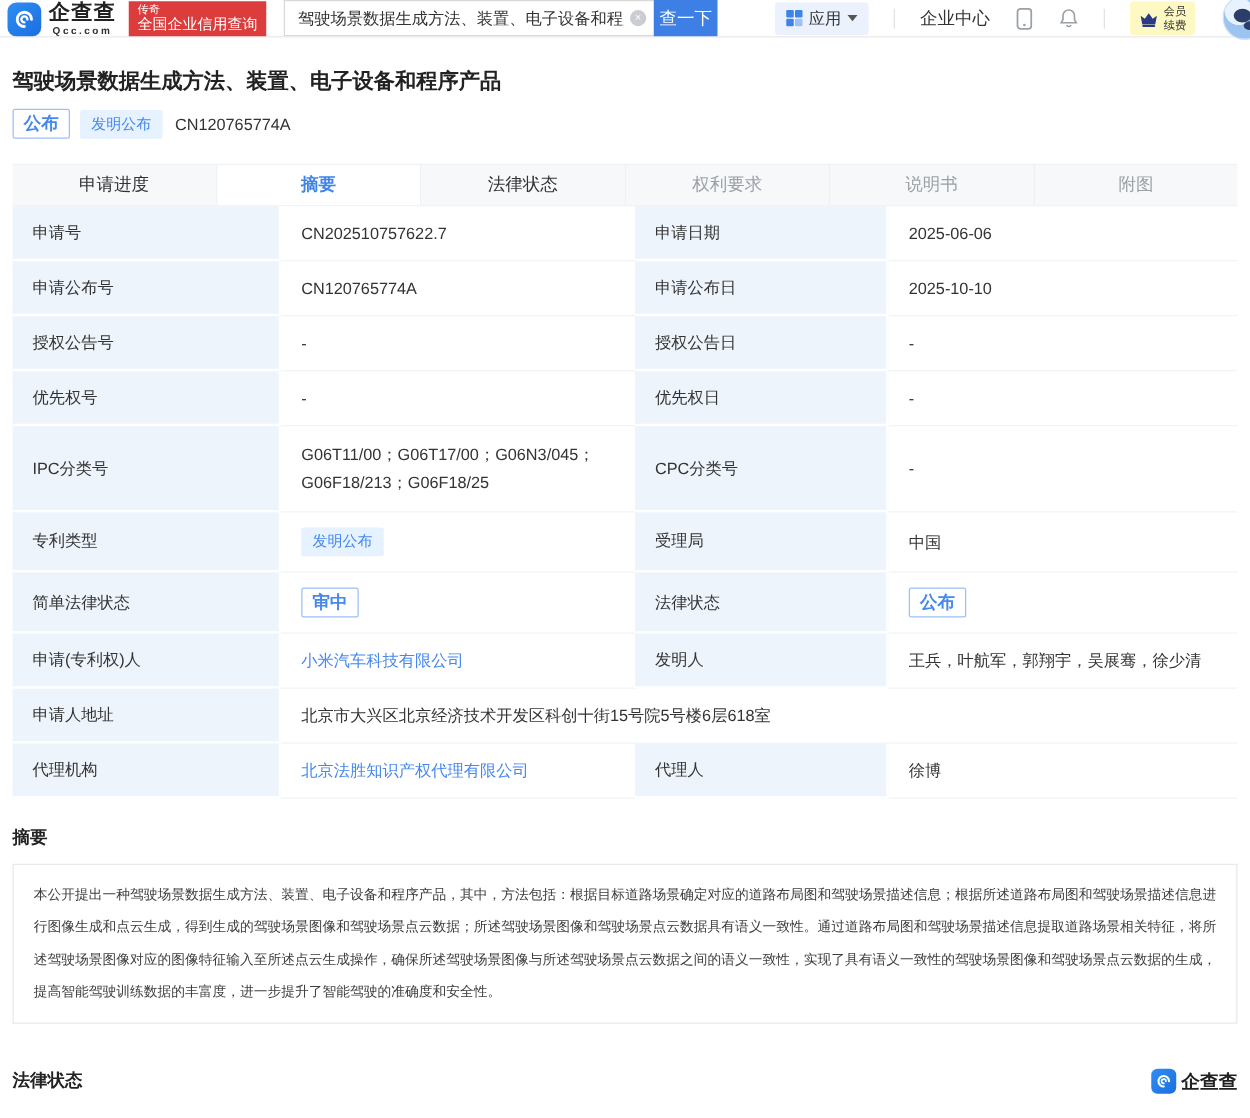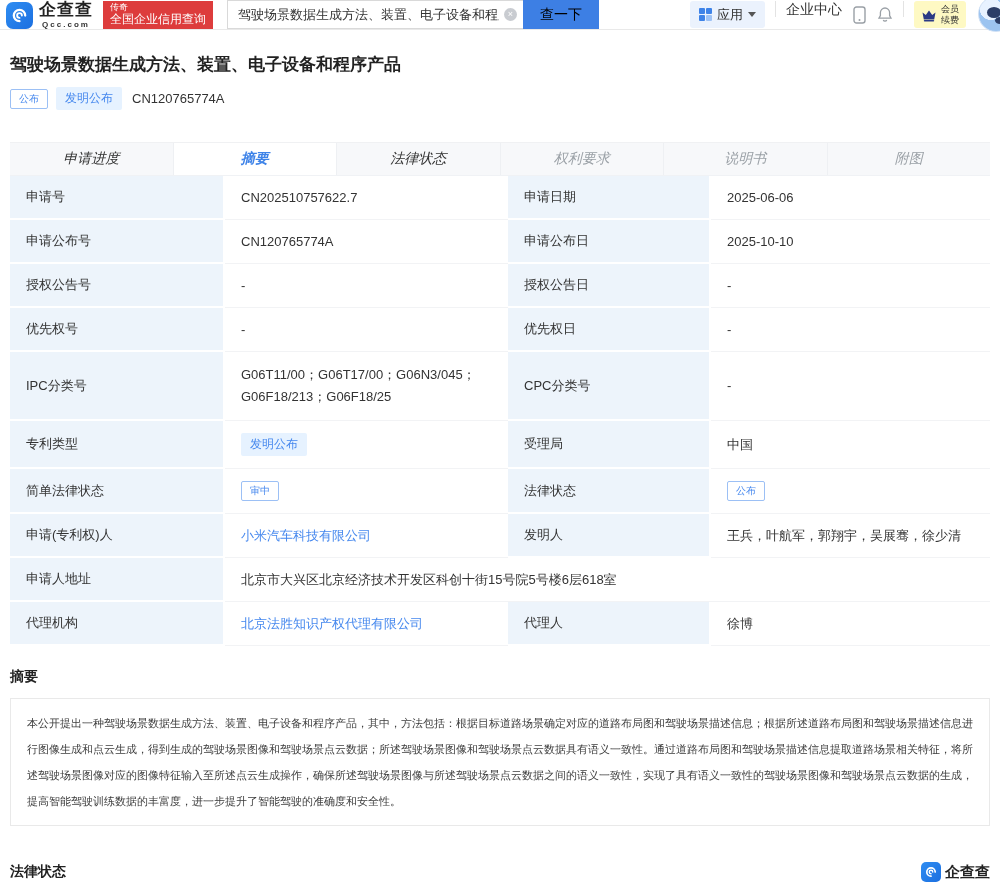--- a/index.html
+++ b/index.html
@@ -19,23 +19,23 @@
   .ribbon { background:#dd3c3c; color:#fff; padding:1px 7px 2px 7px; margin-left:4px; line-height:1.15; }
   .ribbon .r1 { font-size:9px; display:block; }
   .ribbon .r2 { font-size:12px; display:block; }
   .search-wrap { display:flex; align-items:stretch; margin-left:14px; height:29px; }
   .search-input { width:296px; border:1px solid #d9d9d9; border-right:none; background:#fff;
     font-size:13px; color:#333; padding:0 24px 0 10px; outline:none;
     font-family:"Liberation Sans","DejaVu Sans",sans-serif; }
   .search-clear { position:relative; width:0; }
   .search-clear span { position:absolute; right:6px; top:8px; width:13px; height:13px; border-radius:50%;
     background:#c9ccd1; color:#fff; font-size:9px; line-height:13px; text-align:center; cursor:pointer; }
-  .search-btn { width:76px; background:#3d7fe4; color:#000000; font-size:14px; border:none; cursor:pointer;
+  .search-btn { width:51px; background:#3d7fe4; color:#ffffff; font-size:14px; border:none; cursor:pointer;
     font-family:"Liberation Sans","DejaVu Sans",sans-serif; }
-  .hnav { margin-left:auto; display:flex; gap:10px; padding-right:0; }
+  .hnav { margin-left:auto; display:flex; align-items:center; gap:20px; padding-right:0; }
   .apps-pill { display:flex; align-items:center; gap:5px; background:#ebf2fd; border-radius:3px;
     padding:4px 9px; font-size:13px; color:#333; cursor:pointer; }
   .grid-icon { width:13px; height:13px; display:grid; grid-template-columns:6px 6px; grid-template-rows:6px 6px; gap:1px; }
   .grid-icon i { background:#3e83e8; border-radius:1px; }
   .grid-icon i.lt { background:#9ec2f5; }
   .caret { width:0; height:0; border-left:4px solid transparent; border-right:4px solid transparent;
     border-top:5px solid #555; }
   .hdivider { width:1px; height:16px; background:#e3e3e3; }
   .hlink { font-size:14px; color:#333; cursor:pointer; }
   .hicon { color:#666; display:flex; align-items:center; cursor:pointer; }
@@ -43,26 +43,26 @@
   .vip .vtxt { font-size:9px; line-height:1.15; color:#333; }
   .avatar { width:36px; height:36px; border-radius:50%; background:radial-gradient(circle at 35% 35%,#e8f2ff 0 35%,#9cc4f0 36% 100%);
     border:1px solid #cfe0f5; position:absolute; right:-14px; top:-4px; overflow:hidden; }
   .avatar::after { content:""; position:absolute; left:8px; top:10px; width:14px; height:11px;
     border-radius:50%; background:#2c3e67; box-shadow:6px 8px 0 -2px #2c3e67; }
 
   
   .main { padding:0 10px; }
   .page-title { margin-top:23px; font-size:17px; font-weight:bold; color:#222; }
   .badge-row { margin-top:11px; display:flex; align-items:center; gap:8px; }
-  .badge-outline { border:1px solid #9cc0f5; color:#4688ee; font-size:10px; padding:2px 8px; border-radius:2px; background:#fff; }
+  .badge-outline { border:1px solid #9cc0f5; color:#4688ee; font-size:14px; padding:2px 8px; border-radius:2px; background:#fff;font-weight:bold; }
   .badge-fill { background:#e6f2ff; color:#4688ee; font-size:12px; padding:3px 9px; border-radius:2px; }
   .pub-no { font-size:13px; color:#333; margin-left:2px; }
 
   
-  .tabs { margin-top:32px; display:flex; height:33px; border-top:1px solid #f0f1f3;font-style:italic; }
+  .tabs { margin-top:20px; display:flex; height:33px; border-top:1px solid #f0f1f3; }
   .tab { flex:1; display:flex; align-items:center; justify-content:center; font-size:14px; color:#333;
     background:#f7f8fa; border-right:1px solid #eef0f3; cursor:pointer; }
   .tab:last-child { border-right:none; }
   .tab.active { background:#fff; color:#3e83e8; font-weight:bold; }
   .tab.muted { color:#9aa0a6; }
 
   
   .ftable { border-top:1px solid #f0f2f5; }
   .trow { display:flex; }
   .tl { width:215px; background:#edf4fb; padding:12px 16px; font-size:13px; color:#333;

